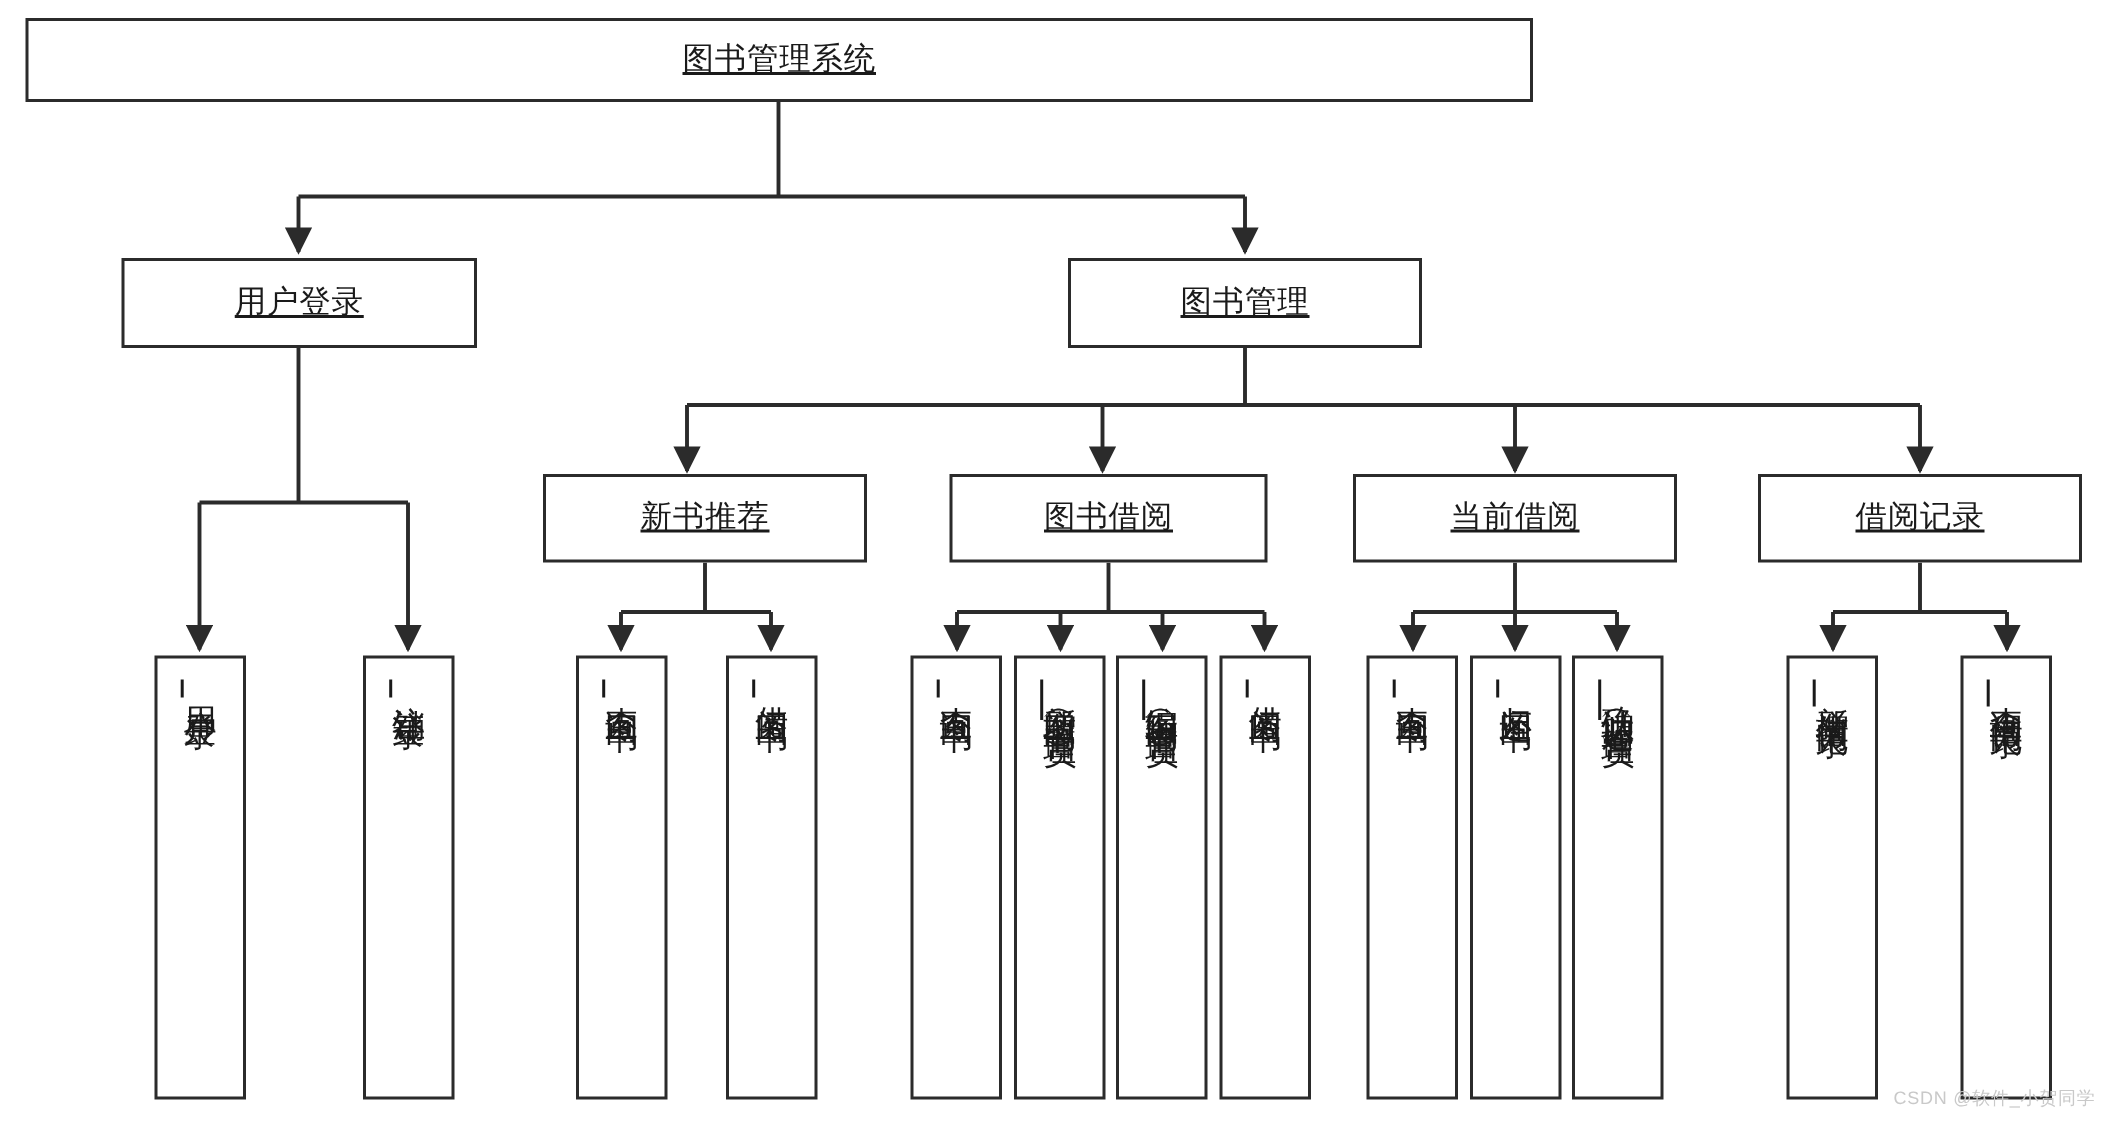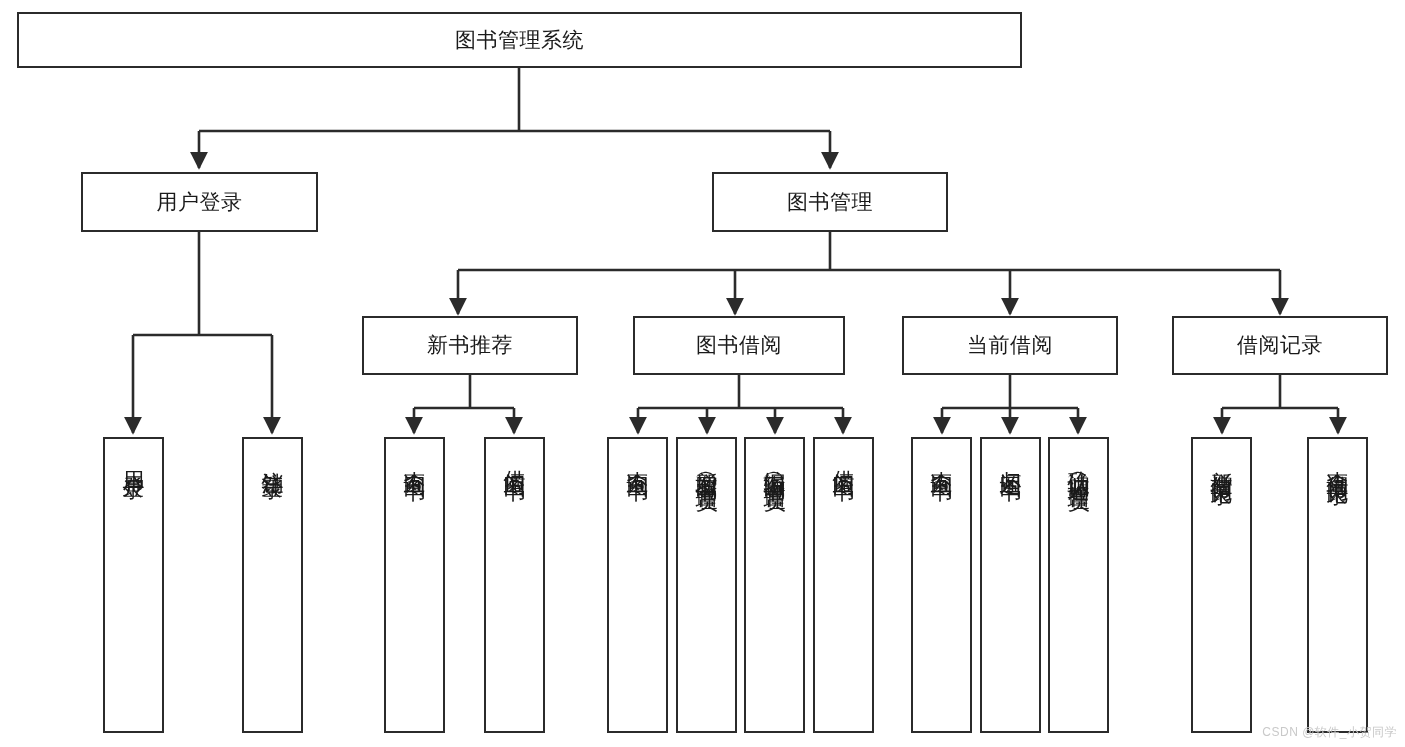--- a/index.html
+++ b/index.html
@@ -32,20 +32,21 @@
     display: flex;
     align-items: center;
     justify-content: center;
     color: #1a1a1a;
     z-index: 3;
   }
   .node .label {
     display: block;
     text-align: center;
     line-height: 1.05;
+    text-decoration: underline;
   }
   .node.horiz .label {
     font-size: 21px;
     letter-spacing: 0.5px;
   }
   .node.root .label {
     font-size: 21px;
     letter-spacing: 0.5px;
   }
   .node.vert {

